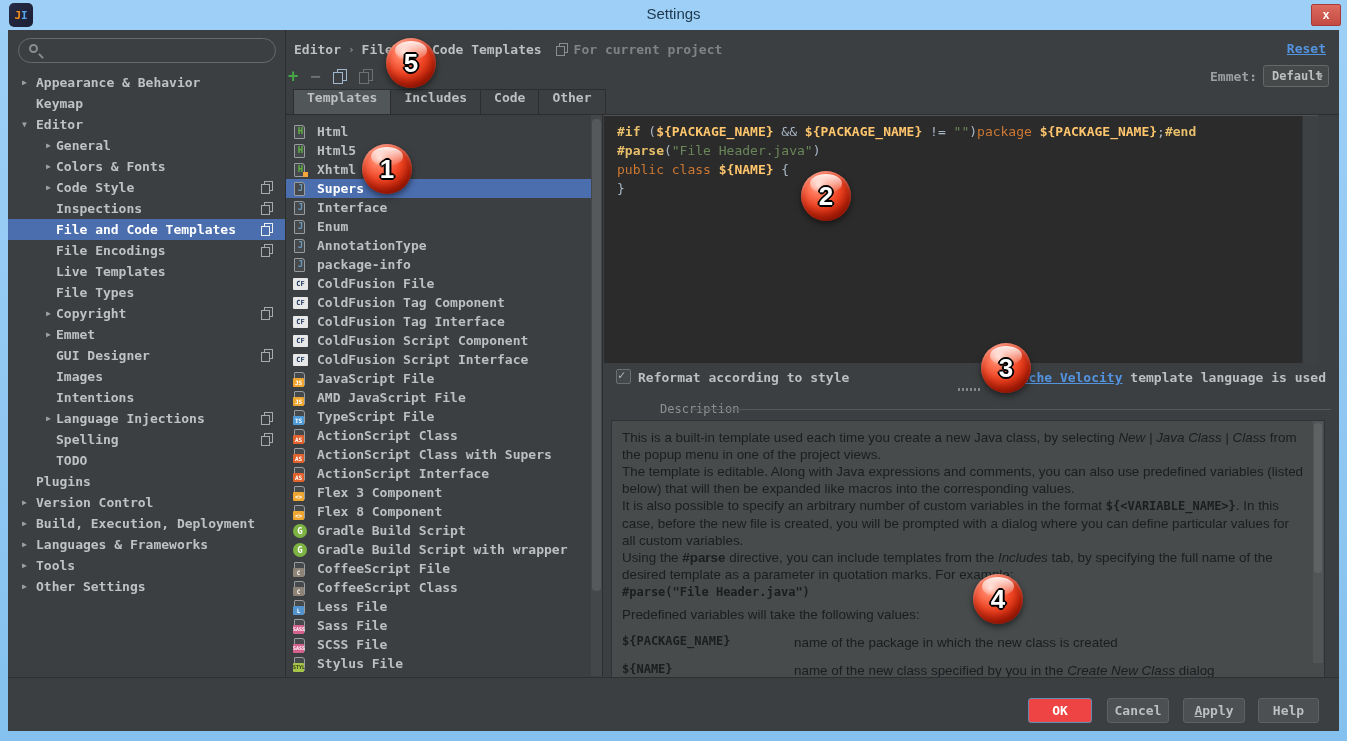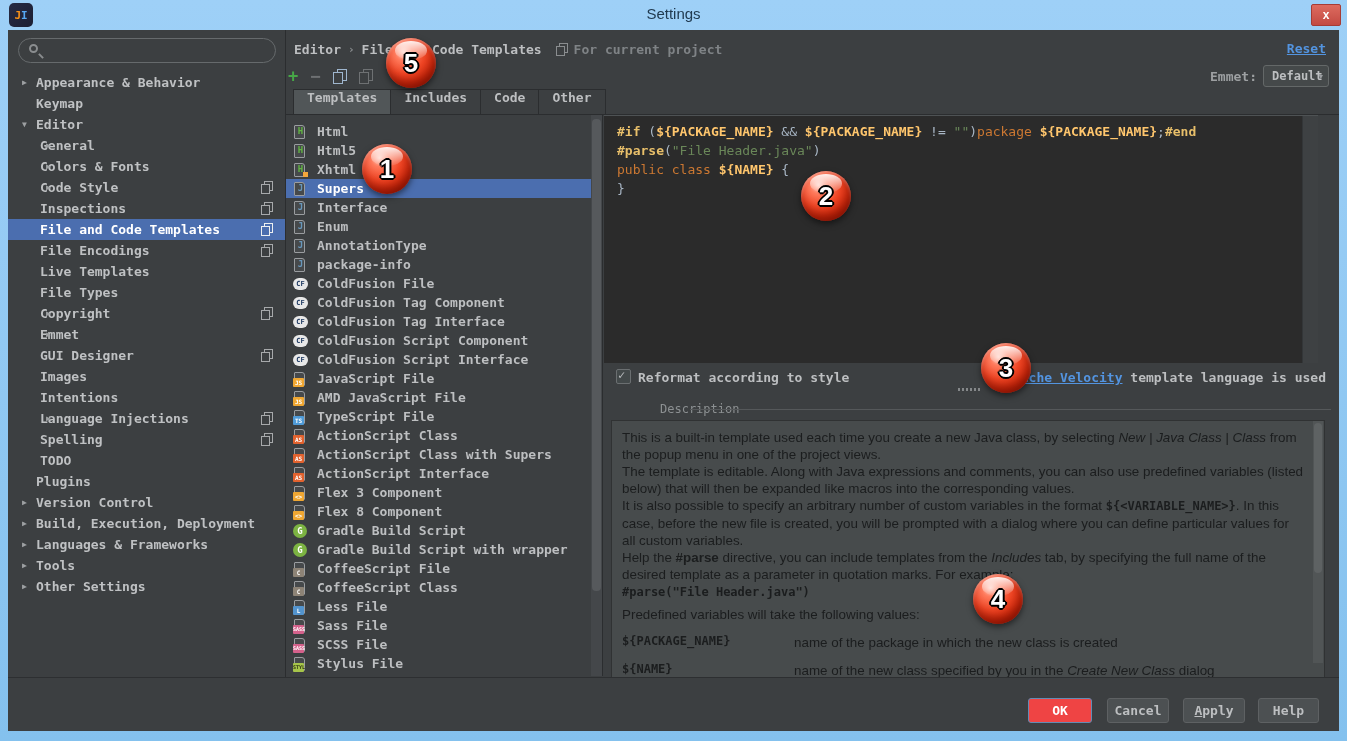--- a/index.html
+++ b/index.html
@@ -29,21 +29,21 @@
   .mag{position:absolute;left:10px;top:5px;width:9px;height:9px;border:2px solid #8a8d8f;border-radius:50%;}
   .mag::after{content:"";position:absolute;width:2px;height:6px;background:#8a8d8f;
     transform:rotate(-45deg);left:9px;top:7px;}
   .tree{position:absolute;left:0;top:42px;width:277px;}
   .trow{position:relative;height:21px;display:flex;align-items:center;
     font:bold 13px "DejaVu Sans Mono",monospace;color:#bfc1c3;cursor:default;}
   .trow .arr{position:absolute;top:0;height:21px;line-height:21px;font-size:8px;color:#9da0a2;}
   .trow.l0 .arr{left:14px;} .trow.l1 .arr{left:38px;}
   .trow.col .arr::before{content:"▶";}
   .trow.exp .arr::before{content:"▼";}
-  .trow.l0 .tl{margin-left:28px;} .trow.l1 .tl{margin-left:32px;text-align:center;}
+  .trow.l0 .tl{margin-left:28px;} .trow.l1 .tl{margin-left:48px;text-align:center;}
   .trow.sel{background:#4B6EAF;color:#fff;}
   .cicon{display:none;position:absolute;right:12px;top:4px;width:12px;height:13px;}
   .trow.copy .cicon{display:block;}
   .cicon::before{content:"";position:absolute;right:0;top:0;width:7px;height:8px;border:1px solid #a7a9ab;}
   .cicon::after{content:"";position:absolute;left:0;bottom:0;width:7px;height:8px;border:1px solid #a7a9ab;background:#3C3F41;}
   .trow.sel .cicon::before,.trow.sel .cicon::after{border-color:#eceff1;}
   .trow.sel .cicon::after{background:#4B6EAF;}
   
   .crumbs{position:absolute;left:294px;top:40px;height:18px;font:bold 13px "DejaVu Sans Mono",monospace;color:#bdbfc1;display:flex;align-items:center;}
   .crumbs .sep{color:#8a8d8f;padding:0 7px;font-size:11px;}
@@ -75,21 +75,21 @@
   .tlist{position:absolute;left:286px;top:115px;width:305px;height:561px;padding-top:7px;overflow:hidden;}
   .lrow{height:19px;display:flex;align-items:center;padding-left:7px;
     font:bold 13px "DejaVu Sans Mono",monospace;color:#bdbfc1;cursor:default;}
   .lrow.sel{background:#4B6EAF;color:#fff;}
   .fico{position:relative;width:16px;height:16px;margin-right:8px;flex:none;}
   .pg{position:absolute;left:1px;top:1px;width:11px;height:14px;border:1px solid #9a9da0;border-radius:1px 3px 1px 1px;background:#46494b;}
   .bdg{position:absolute;z-index:2;left:0;bottom:0;width:11px;height:9px;border-radius:1px;
     font:bold 6px/9px "DejaVu Sans Mono",monospace;text-align:center;color:#fff;}
   .ico-html .bdg{left:2px;top:3px;bottom:auto;background:none;color:#62B543;font-size:9px;line-height:9px;}
   .ico-java .bdg{left:2px;top:3px;bottom:auto;background:none;color:#6897BB;font-size:9px;line-height:9px;}
-  .ico-cf .bdg{left:0;top:2px;bottom:auto;width:15px;height:12px;background:#e8e8e8;color:#16325c;font-size:7px;line-height:12px;border-radius:6px;}
+  .ico-cf .bdg{left:0;top:2px;bottom:auto;width:15px;height:12px;background:#e8e8e8;color:#16325c;font-size:7px;line-height:12px;border-radius:1px;}
   .ico-js .bdg{background:#F0A732;}
   .ico-ts .bdg{background:#4F9BD8;}
   .ico-as .bdg{background:#E2622E;}
   .ico-flex .bdg{background:#F0A732;}
   .ico-gradle .bdg{left:0;top:1px;bottom:auto;width:14px;height:14px;border-radius:50%;background:#7CB342;font-size:9px;line-height:14px;}
   .ico-coffee .bdg{background:#8d8376;}
   .ico-less .bdg{background:#5394CE;}
   .ico-sass .bdg{background:#D4618B;font-size:5px;}
   .ico-styl .bdg{background:#A6C44A;color:#2f3512;font-size:5px;}
   .mod .fico::after{content:"";position:absolute;left:10px;top:10px;width:5px;height:5px;background:#F3A63B;z-index:3;}
@@ -549,21 +549,21 @@
     <a>Apache Velocity</a><span> template language is used</span>
   </div>
   <div class="split-dots"></div>
 
   <div class="desc-title">Description</div>
   <div class="desc-rule"></div>
   <div class="desc-panel">
     <p><span class="seg-n">This is a built-in template used each time you create a new Java class, by selecting </span><span class="seg-i">New | Java Class | Class</span><span class="seg-n"> from the popup menu in one of the project views.</span></p>
     <p><span class="seg-n">The template is editable. Along with Java expressions and comments, you can also use predefined variables (listed below) that will then be expanded like macros into the corresponding values.</span></p>
     <p><span class="seg-n">It is also possible to specify an arbitrary number of custom variables in the format </span><span class="seg-m">${&lt;VARIABLE_NAME&gt;}</span><span class="seg-n">. In this case, before the new file is created, you will be prompted with a dialog where you can define particular values for all custom variables.</span></p>
-    <p><span class="seg-n">Help the </span><span class="seg-b">#parse</span><span class="seg-n"> directive, you can include templates from the </span><span class="seg-i">Includes</span><span class="seg-n"> tab, by specifying the full name of the desired template as a parameter in quotation marks. For example:</span></p>
+    <p><span class="seg-n">Using the </span><span class="seg-b">#parse</span><span class="seg-n"> directive, you can include templates from the </span><span class="seg-i">Includes</span><span class="seg-n"> tab, by specifying the full name of the desired template as a parameter in quotation marks. For example:</span></p>
     <p><span class="seg-m">#parse("File Header.java")</span></p>
     <p class="gap"><span class="seg-n">Predefined variables will take the following values:</span></p>
     <div class="vrow">
       <span class="vname">${PACKAGE_NAME}</span>
       <span><span class="seg-n">name of the package in which the new class is created</span></span>
     </div>
     <div class="vrow">
       <span class="vname">${NAME}</span>
       <span><span class="seg-n">name of the new class specified by you in the </span><span class="seg-i">Create New Class</span><span class="seg-n"> dialog</span></span>
     </div>

